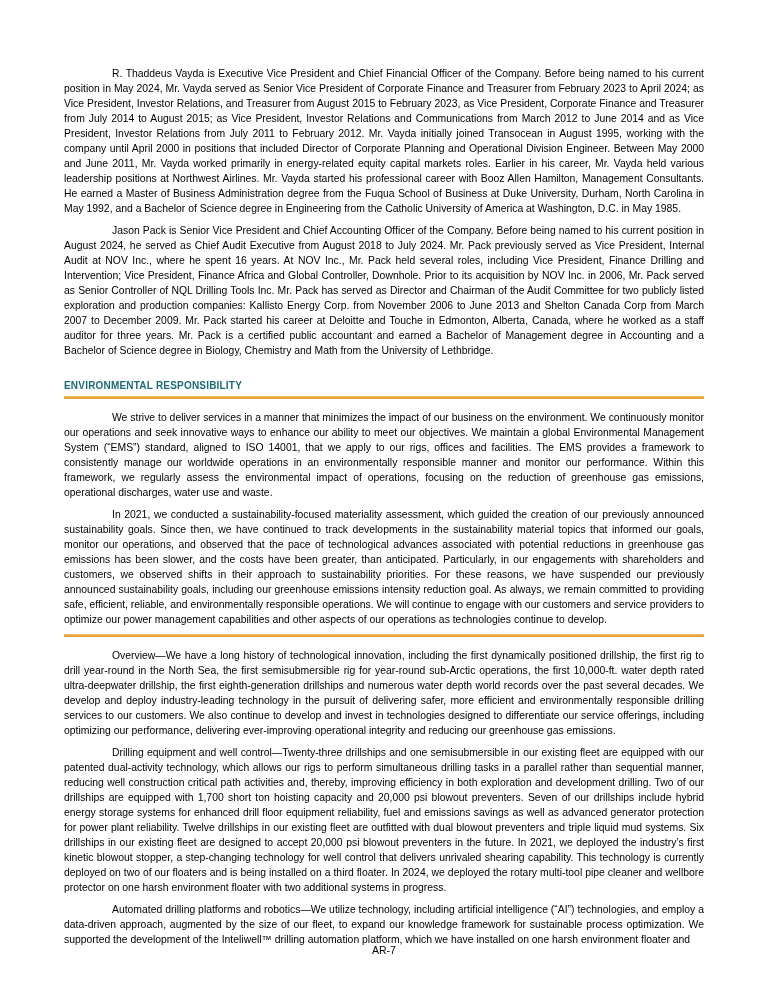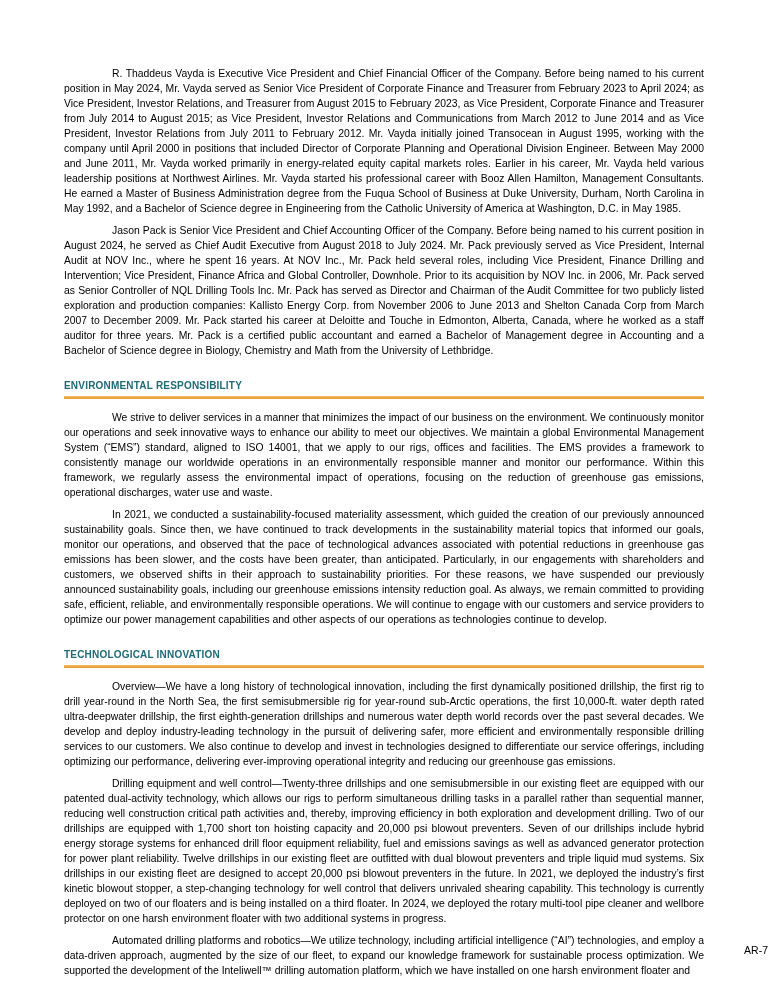--- a/index.html
+++ b/index.html
@@ -43,21 +43,21 @@
   .heading-rule {
     height: 3px;
     background: linear-gradient(180deg, #F3BC62 0%, #E2992F 100%);
     margin: 0 0 11px 0;
   }
   .page-footer {
     position: absolute;
     left: 0;
     right: 0;
     top: 944px;
-    text-align: right;
+    text-align: center;
     font-size: 10.5px;
     color: #000000;
   }
 </style>
 </head>
 <body>
 
 <div class="page">
   <div class="content">
 
@@ -65,21 +65,20 @@
 
     <p class="para"><span>Jason Pack is Senior Vice President and Chief Accounting Officer of the Company.  Before being named to his current position in August 2024, he served as Chief Audit Executive from August 2018 to July 2024.  Mr. Pack previously served as Vice President, Internal Audit at NOV Inc., where he spent 16 years.  At NOV Inc., Mr. Pack held several roles, including Vice President, Finance Drilling and Intervention; Vice President, Finance Africa and Global Controller, Downhole.  Prior to its acquisition by NOV Inc. in 2006, Mr. Pack served as Senior Controller of NQL Drilling Tools Inc.  Mr. Pack has served as Director and Chairman of the Audit Committee for two publicly listed exploration and production companies: Kallisto Energy Corp. from November 2006 to June 2013 and Shelton Canada Corp from March 2007 to December 2009.  Mr. Pack started his career at Deloitte and Touche in Edmonton, Alberta, Canada, where he worked as a staff auditor for three years.  Mr. Pack is a certified public accountant and earned a Bachelor of Management degree in Accounting and a Bachelor of Science degree in Biology, Chemistry and Math from the University of Lethbridge.</span></p>
 
     <div class="section-heading">ENVIRONMENTAL RESPONSIBILITY</div>
     <div class="heading-rule"></div>
 
     <p class="para"><span>We strive to deliver services in a manner that minimizes the impact of our business on the environment.  We continuously monitor our operations and seek innovative ways to enhance our ability to meet our objectives.  We maintain a global Environmental Management System (“EMS”) standard, aligned to ISO 14001, that we apply to our rigs, offices and facilities.  The EMS provides a framework to consistently manage our worldwide operations in an environmentally responsible manner and monitor our performance.  Within this framework, we regularly assess the environmental impact of operations, focusing on the reduction of greenhouse gas emissions, operational discharges, water use and waste.</span></p>
 
     <p class="para"><span>In 2021, we conducted a sustainability-focused materiality assessment, which guided the creation of our previously announced sustainability goals.  Since then, we have continued to track developments in the sustainability material topics that informed our goals, monitor our operations, and observed that the pace of technological advances associated with potential reductions in greenhouse gas emissions has been slower, and the costs have been greater, than anticipated.  Particularly, in our engagements with shareholders and customers, we observed shifts in their approach to sustainability priorities.  For these reasons, we have suspended our previously announced sustainability goals, including our greenhouse emissions intensity reduction goal.  As always, we remain committed to providing safe, efficient, reliable, and environmentally responsible operations.  We will continue to engage with our customers and service providers to optimize our power management capabilities and other aspects of our operations as technologies continue to develop.</span></p>
 
-    <div class="section-heading">TECHNOLOGICAL INNOVATION</div>
     <div class="heading-rule"></div>
 
     <p class="para"><span class="lead">Overview—</span><span>We have a long history of technological innovation, including the first dynamically positioned drillship, the first rig to drill year-round in the North Sea, the first semisubmersible rig for year-round sub-Arctic operations, the first 10,000-ft. water depth rated ultra-deepwater drillship, the first eighth-generation drillships and numerous water depth world records over the past several decades.  We develop and deploy industry-leading technology in the pursuit of delivering safer, more efficient and environmentally responsible drilling services to our customers.  We also continue to develop and invest in technologies designed to differentiate our service offerings, including optimizing our performance, delivering ever-improving operational integrity and reducing our greenhouse gas emissions.</span></p>
 
     <p class="para"><span class="lead">Drilling equipment and well control—</span><span>Twenty-three drillships and one semisubmersible in our existing fleet are equipped with our patented dual-activity technology, which allows our rigs to perform simultaneous drilling tasks in a parallel rather than sequential manner, reducing well construction critical path activities and, thereby, improving efficiency in both exploration and development drilling.  Two of our drillships are equipped with 1,700 short ton hoisting capacity and 20,000 psi blowout preventers.  Seven of our drillships include hybrid energy storage systems for enhanced drill floor equipment reliability, fuel and emissions savings as well as advanced generator protection for power plant reliability.  Twelve drillships in our existing fleet are outfitted with dual blowout preventers and triple liquid mud systems.  Six drillships in our existing fleet are designed to accept 20,000 psi blowout preventers in the future.  In 2021, we deployed the industry’s first kinetic blowout stopper, a step-changing technology for well control that delivers unrivaled shearing capability.  This technology is currently deployed on two of our floaters and is being installed on a third floater.  In 2024, we deployed the rotary multi-tool pipe cleaner and wellbore protector on one harsh environment floater with two additional systems in progress.</span></p>
 
     <p class="para"><span class="lead">Automated drilling platforms and robotics—</span><span>We utilize technology, including artificial intelligence (“AI”) technologies, and employ a data-driven approach, augmented by the size of our fleet, to expand our knowledge framework for sustainable process optimization.  We supported the development of the Inteliwell™ drilling automation platform, which we have installed on one harsh environment floater and</span></p>
 
   </div>
 

